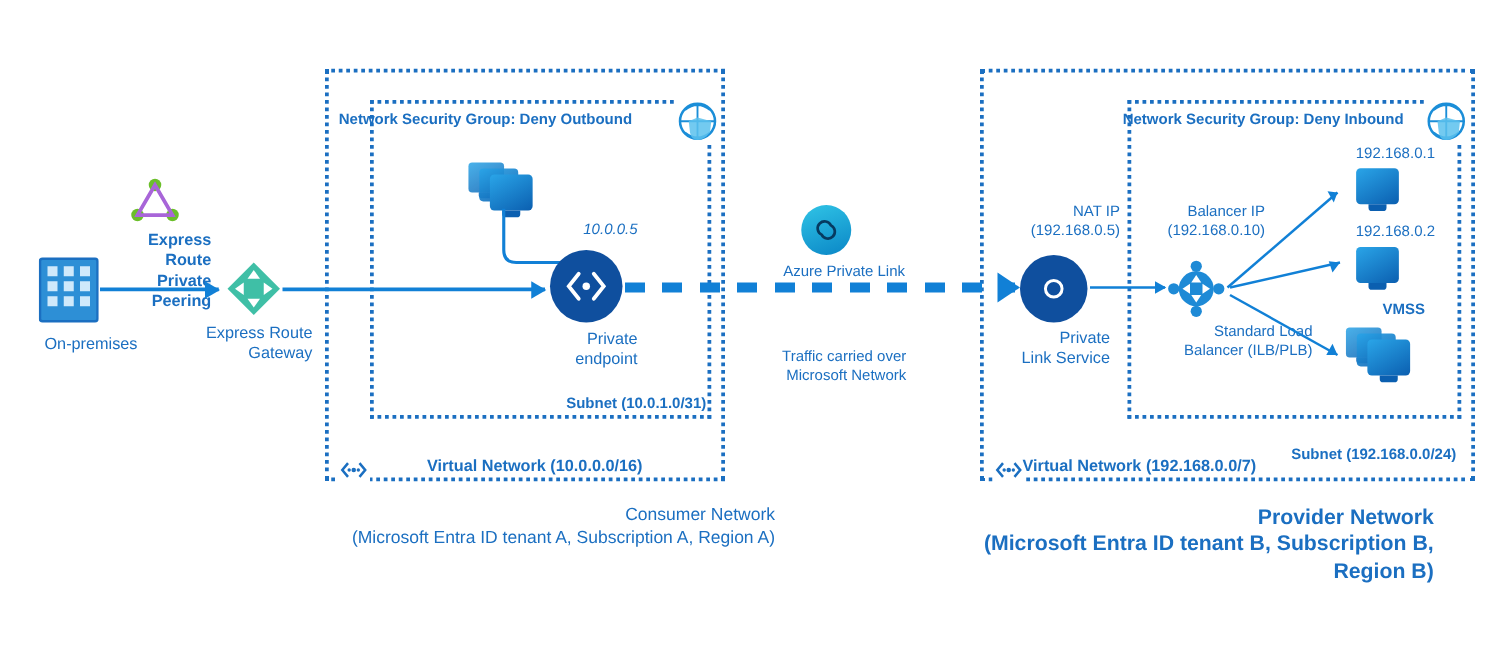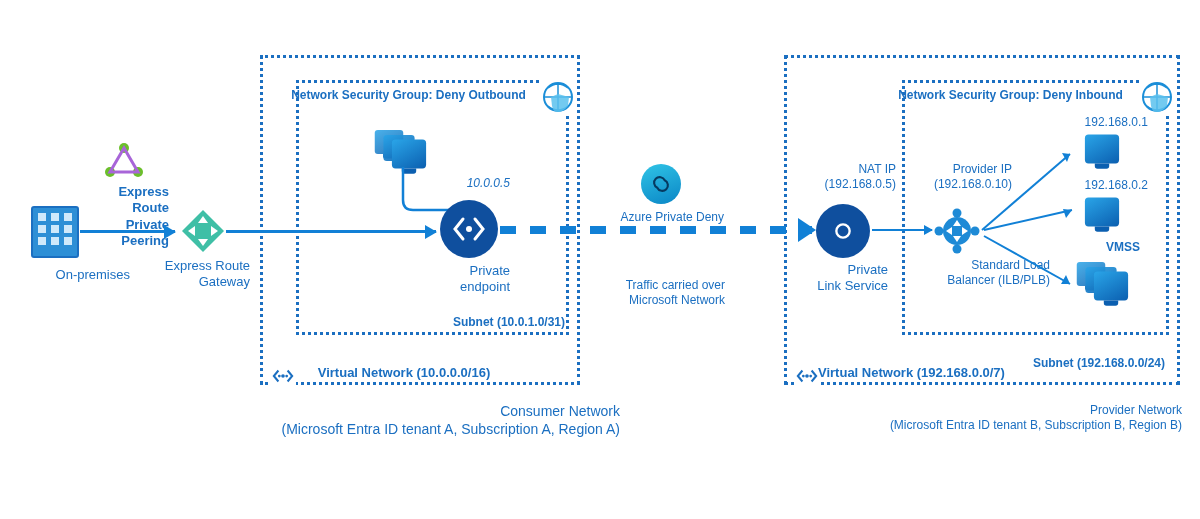--- a/index.html
+++ b/index.html
@@ -116,21 +116,21 @@
         <rect x="33" y="8" width="8" height="8"></rect>
       <rect x="7" y="20" width="8" height="8"></rect>
         <rect x="20" y="20" width="8" height="8"></rect>
         <rect x="33" y="20" width="8" height="8"></rect>
       <rect x="7" y="32" width="8" height="8"></rect>
         <rect x="20" y="32" width="8" height="8"></rect>
         <rect x="33" y="32" width="8" height="8"></rect>
     </g>
   </svg>
 </div>
-<div class="lbl" style="left:0px; top:267px; width:110px;margin-left:20px;">On-premises</div>
+<div class="lbl" style="left:0px; top:267px; width:110px;">On-premises</div>
 
 <div class="arrow" style="left:80px; top:230px; width:95px;"></div>
 
 <div class="icon circle" style="left:104px; top:142px; width:40px; height:40px; background:none;">
   <svg viewBox="0 0 40 40" width="40" height="40">
     <circle cx="20" cy="6" r="5" fill="#6bbf2a"></circle>
     <circle cx="6" cy="30" r="5" fill="#6bbf2a"></circle>
     <circle cx="34" cy="30" r="5" fill="#6bbf2a"></circle>
     <path d="M20 6 L6 30 L34 30 Z" fill="none" stroke="#a865d8" stroke-width="3"></path>
   </svg>
@@ -151,21 +151,21 @@
   </svg>
 </div>
 <div class="lbl" style="left:155px; top:258px; width:95px; white-space:pre-line;">Express Route
 Gateway</div>
 
 <div class="arrow" style="left:226px; top:230px; width:210px;"></div>
 
 <div class="box-dotted" style="left:260px; top:55px; width:320px; height:330px;"></div>
 <div class="box-dotted" style="left:296px; top:80px; width:273px; height:255px;"></div>
 
-<div class="lbl small" style="left:271px; top:88px; width:275px; text-align:center; font-weight:600;">Network Security Group: Deny Outbound</div>
+<div class="lbl small" style="left:271px; top:88px; width:275px; text-align:left; font-weight:600;">Network Security Group: Deny Outbound</div>
 
 <div class="icon" style="left:541px; top:80px; width:34px; height:34px;">
   <svg viewBox="0 0 34 34" width="34" height="34">
     <circle cx="17" cy="17" r="14" fill="none" stroke="#1b8ed8" stroke-width="2"></circle>
     <path d="M3 17 H31 M17 3 V31 M7 8 Q17 0 27 8 M7 26 Q17 34 27 26" fill="none" stroke="#1b8ed8" stroke-width="1.5"></path>
     <path d="M17 14 L28 17 L27 26 Q22 32 17 32 Q12 32 11 26 L10 17 Z" fill="#5ac1ed" opacity="0.85"></path>
   </svg>
 </div>
 
 <div class="monitor-stack" style="left:370px; top:126px;">
@@ -191,51 +191,51 @@
 <div class="lbl small" style="left:300px; top:315px; width:265px; font-weight:600;">Subnet (10.0.1.0/31)</div>
 
 <div class="vnet-icon" style="position:absolute; left:270px; top:363px; background:#fff; padding:2px;">
   <svg viewBox="0 0 24 24">
       <path d="M7 6 L2 12 L7 18 M17 6 L22 12 L17 18" stroke="#1b6fc1" stroke-width="2.2" fill="none"></path>
       <circle cx="12" cy="12" r="2" fill="#1b6fc1"></circle>
       <circle cx="8" cy="12" r="1.5" fill="#1b6fc1"></circle>
       <circle cx="16" cy="12" r="1.5" fill="#1b6fc1"></circle>
     </svg>
 </div>
-<div class="lbl" style="left:294px; top:365px; width:220px; text-align:center; font-weight:600;">Virtual Network (10.0.0.0/16)</div>
+<div class="lbl" style="left:294px; top:365px; width:220px; text-align:right; font-weight:600;">Virtual Network (10.0.0.0/16)</div>
 
 <div class="lbl" style="left:220px; top:403px; width:400px; white-space:pre-line; font-size:14px;">Consumer Network
 (Microsoft Entra ID tenant A, Subscription A, Region A)</div>
 
 <div class="arrow dashed" style="left:500px; top:226px; width:312px;"></div>
 
 <div class="icon circle" style="left:641px; top:164px; width:40px; height:40px; background:linear-gradient(160deg,#30c4e6,#0a86c6);">
   <svg viewBox="0 0 28 28" width="26" height="26">
     <path d="M10 18 A6 6 0 1 1 18 10 M18 10 A6 6 0 1 1 10 18" fill="none" stroke="#063a60" stroke-width="2.3" stroke-linecap="round"></path>
   </svg>
 </div>
-<div class="lbl small" style="left:599px; top:210px; width:125px; background:#fff;">Azure Private Deny</div>
+<div class="lbl small" style="left:599px; top:210px; width:125px; background:#fff;">Azure Private Link</div>
 <div class="lbl small" style="left:600px; top:242px; width:125px; white-space:pre-line;margin-top:36px;">Traffic carried over
 Microsoft Network</div>
 
 <div class="box-dotted" style="left:784px; top:55px; width:396px; height:330px;"></div>
 <div class="box-dotted" style="left:902px; top:80px; width:267px; height:255px;"></div>
 
 <div class="lbl small" style="left:873px; top:88px; width:275px; text-align:center; font-weight:600;">Network Security Group: Deny Inbound</div>
 <div class="icon" style="left:1140px; top:80px; width:34px; height:34px;">
   <svg viewBox="0 0 34 34" width="34" height="34">
     <circle cx="17" cy="17" r="14" fill="none" stroke="#1b8ed8" stroke-width="2"></circle>
     <path d="M3 17 H31 M17 3 V31 M7 8 Q17 0 27 8 M7 26 Q17 34 27 26" fill="none" stroke="#1b8ed8" stroke-width="1.5"></path>
     <path d="M17 14 L28 17 L27 26 Q22 32 17 32 Q12 32 11 26 L10 17 Z" fill="#5ac1ed" opacity="0.85"></path>
   </svg>
 </div>
 
 <div class="lbl small" style="left:796px; top:162px; width:100px; white-space:pre-line;">NAT IP
 (192.168.0.5)</div>
-<div class="lbl small" style="left:906px; top:162px; width:106px; white-space:pre-line;">Provider IP
+<div class="lbl small" style="left:906px; top:162px; width:106px; white-space:pre-line;">Balancer IP
 (192.168.0.10)</div>
 
 <div class="icon circle" style="left:816px; top:204px; width:54px; height:54px; background:#0f4f9e;">
   <svg viewBox="0 0 34 34" width="32" height="32">
     <path d="M12 22 A7 7 0 1 1 22 12 M22 12 A7 7 0 1 1 12 22" fill="none" stroke="#fff" stroke-width="2.5" stroke-linecap="round"></path>
   </svg>
 </div>
 <div class="lbl" style="left:800px; top:262px; width:88px; white-space:pre-line;">Private
 Link Service</div>
 
@@ -294,14 +294,14 @@
 <div class="vnet-icon" style="position:absolute; left:794px; top:363px; background:#fff; padding:2px;">
   <svg viewBox="0 0 24 24">
       <path d="M7 6 L2 12 L7 18 M17 6 L22 12 L17 18" stroke="#1b6fc1" stroke-width="2.2" fill="none"></path>
       <circle cx="12" cy="12" r="2" fill="#1b6fc1"></circle>
       <circle cx="8" cy="12" r="1.5" fill="#1b6fc1"></circle>
       <circle cx="16" cy="12" r="1.5" fill="#1b6fc1"></circle>
     </svg>
 </div>
 <div class="lbl" style="left:818px; top:365px; width:260px; text-align:left; font-weight:600;">Virtual Network (192.168.0.0/7)</div>
 
-<div class="lbl" style="left:782px; top:403px; width:400px; white-space:pre-line; font-size:12px;">Provider Network
+<div class="lbl" style="left:747px; top:403px; width:400px; white-space:pre-line; font-size:17px;font-weight:bold;">Provider Network
 (Microsoft Entra ID tenant B, Subscription B, Region B)</div>
 
 </body></html>

